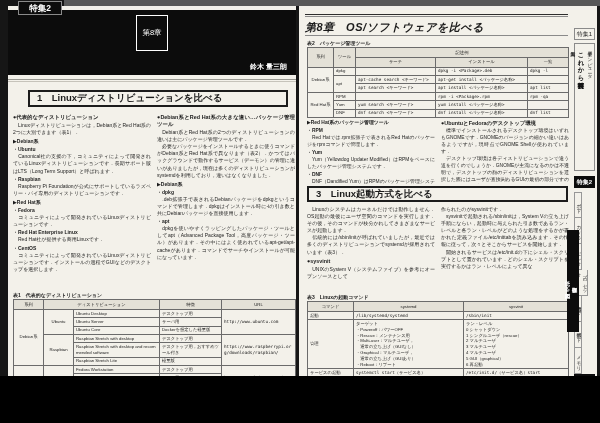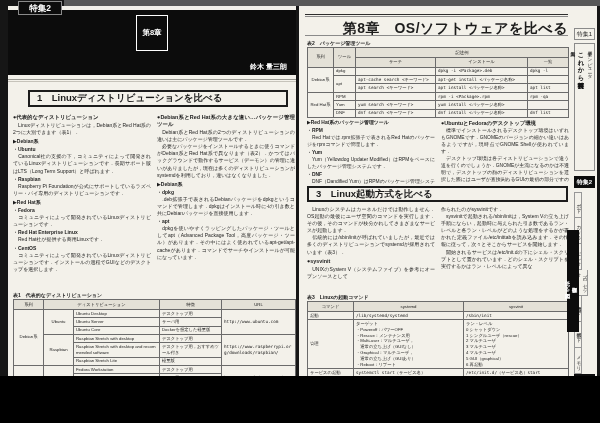--- a/index.html
+++ b/index.html
@@ -9,21 +9,21 @@
   .graytop { position:absolute; left:64px; top:0; width:536px; height:6px; background:#585858; }
   .page { position:absolute; top:6px; height:410px; background:#f3f1ea; }
   #pageL { left:8px; width:288px; }
   #pageR { left:299px; width:298px; }
 
   
   .f2tab { position:absolute; left:18px; top:1px; width:44px; height:14px; background:#0c0c0c;
            border:1px solid #8a8a8a; color:#fff; font-size:8.5px; font-weight:bold; text-align:center;
            line-height:12px; z-index:5; }
   .banner { position:absolute; left:0; top:4px; width:100%; height:65px; background:#0c0c0c; color:#fff; text-align:center; }
-  .badge  { display:inline-block; margin-top:5px; border:1px solid #fff; font-size:7.5px; font-weight:bold; padding:12px 5px; line-height:10px; }
+  .badge  { display:inline-block; margin-top:5px; border:1px solid #fff; font-size:7.5px; font-weight:normal; padding:12px 5px; line-height:10px; }
   .btitle { font-family:"Liberation Serif","DejaVu Serif",serif; font-size:22px; font-weight:bold; letter-spacing:2px; line-height:1.2; }
   .bauthor{ position:absolute; right:9px; bottom:3px; font-size:7px; font-weight:bold; }
   .dblrule{ position:absolute; left:0; top:73px; width:100%; height:3px; border-top:1px solid #979790; border-bottom:1px solid #c6c3ba; }
   .secbox { position:absolute; border:2px solid #1c1c1c; font-size:9.5px; font-weight:bold; padding-left:7px; display:flex; align-items:center; background:transparent; }
   #sec1 { left:20px; top:84px; width:260px; height:17px; }
   #sec2 { left:8px;  top:180px; width:261px; height:16px; }
 
   .col { position:absolute; font-size:5px; line-height:1.42; text-align:justify; overflow:hidden; }
   #Lc1 { left:5px;   top:106px; width:138px; height:178px; }
   #Lc2 { left:149px; top:106px; width:138px; height:178px; }
@@ -42,21 +42,21 @@
   .tbl th { background:#e4e1d7; font-weight:normal; text-align:center; padding:1.5px 1px; }
   .c { text-align:center; }
   .mono { font-family:"DejaVu Sans Mono","Liberation Mono",monospace; font-size:4.1px; }
   .pre { white-space:pre-line; vertical-align:top; line-height:1.2; }
   #t1cap { left:5px; top:286px; } #t1 { left:5px; top:293px; width:282px; }
   #t2cap { left:8px; top:34px;  } #t2 { left:8px; top:41px;  width:261px; }
   #t3cap { left:8px; top:288px; } #t3 { left:8px; top:295px; width:261px; }
 
   
   .rpA { position:absolute; left:6px; top:8px; width:263px; height:3px; border-top:1.6px solid #2e2e2e; border-bottom:0.8px solid #8a8a8a; }
-  .rphead { position:absolute; left:6px; top:14px; width:263px; text-align:right; font-size:14px; font-weight:bold; letter-spacing:0.5px; }
+  .rphead { position:absolute; left:6px; top:14px; width:263px; font-size:11px; font-weight:bold; letter-spacing:0.5px;font-style:italic; }
   .rpB { position:absolute; left:6px; top:29px; width:263px; border-top:0.8px solid #8a8a8a; }
 
   
   .pgno { position:absolute; bottom:7px; font-size:7px; color:#222; }
   .issue{ position:absolute; bottom:7px; font-size:6px; color:#222; }
   #pnL { left:6px; } #isL { left:178px; } #isR { left:14px; } #pnR { right:30px; }
 
   
   .sb { position:absolute; left:273px; top:0; width:25px; height:410px; }
   .sbtab { position:absolute; left:2px; width:21px; height:12px; font-size:6px; text-align:center; line-height:11px; border:1px solid #8a8a8a; background:#f3f1ea; color:#222; }

